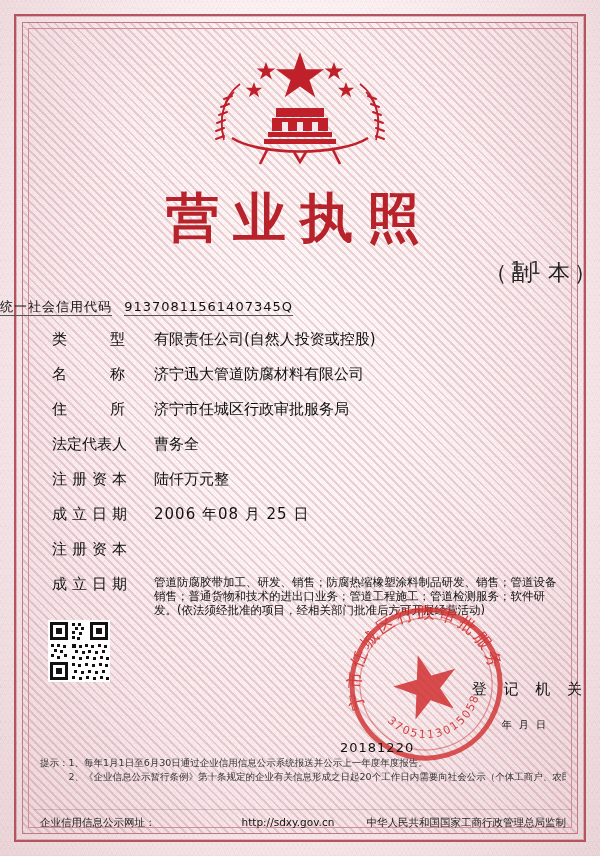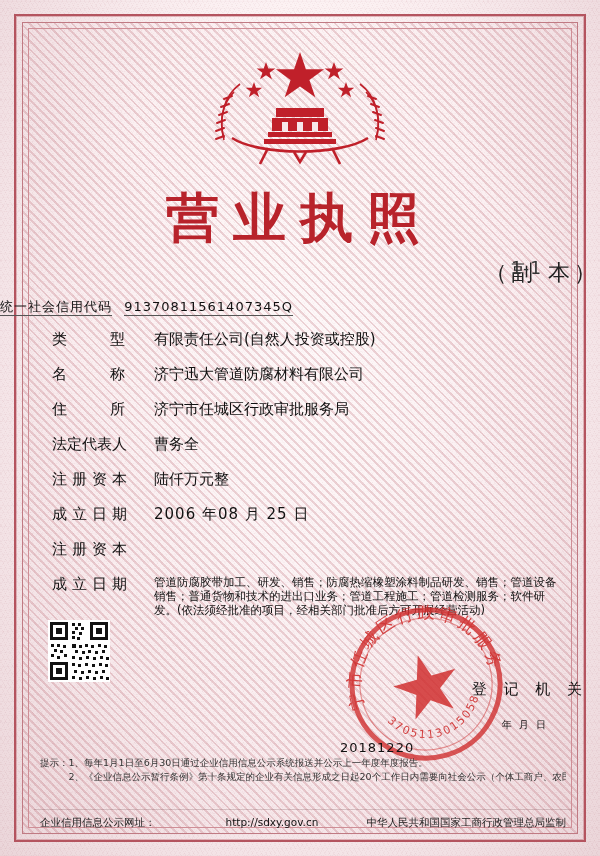--- a/index.html
+++ b/index.html
@@ -222,21 +222,21 @@
     justify-content: space-between;
     align-items: flex-end;
     font-size: 10.5px;
     color: #222;
   }
   .footer .left { display: flex; flex-direction: column; gap: 2px; }
   .footer .url {
     margin-left: 70px;
     color: #111;
   }
-  .footer-left-line { display: flex; align-items: baseline; }
+  .footer-left-line { display: flex; align-items: baseline; gap: 16px; }
   .divider {
     position: absolute;
     left: 34px; right: 28px;
     bottom: 46px;
     height: 1px;
     background: rgba(120,80,85,0.25);
   }
 </style>
 </head>
 <body>

